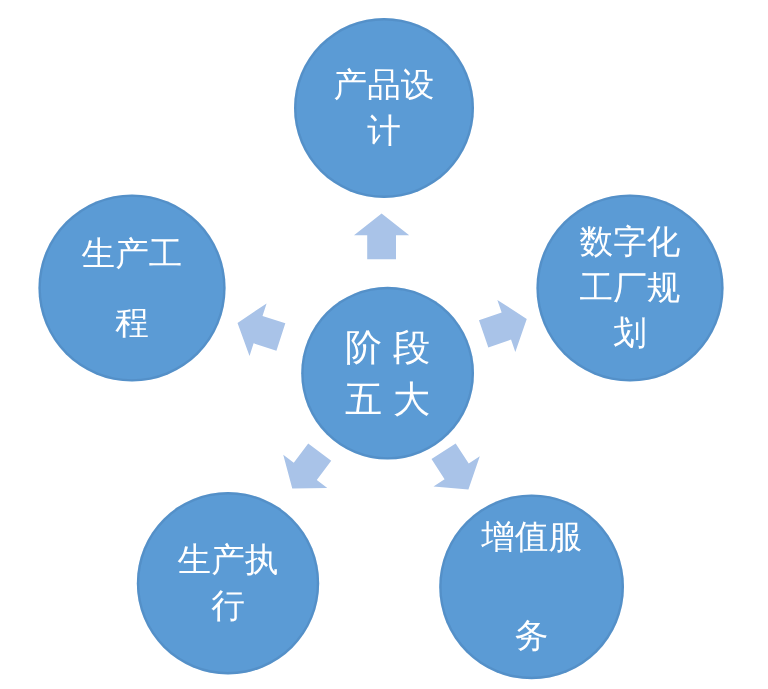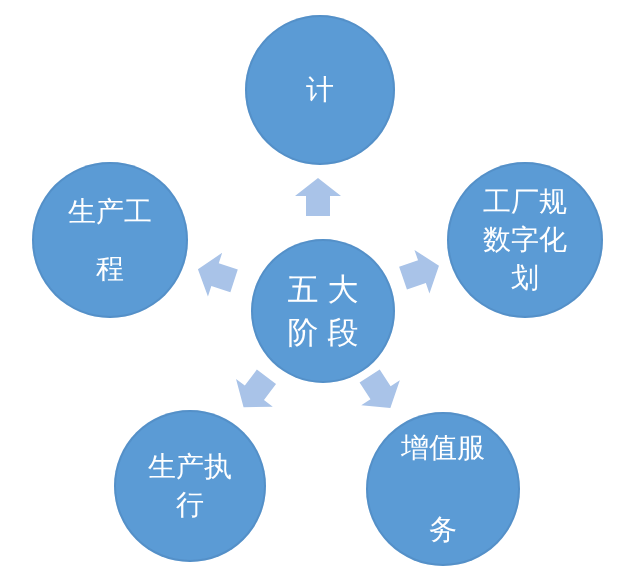--- a/index.html
+++ b/index.html
@@ -64,31 +64,32 @@
     <path d="M30 11 L53 29 L42 29 L42 49 L18 49 L18 29 L7 29 Z" transform="rotate(71 30 30)"></path>
   </svg>
   <svg class="arrow to-bottom-left" viewBox="0 0 60 60">
     <path d="M30 11 L53 29 L42 29 L42 49 L18 49 L18 29 L7 29 Z" transform="rotate(-143 30 30)"></path>
   </svg>
   <svg class="arrow to-bottom-right" viewBox="0 0 60 60">
     <path d="M30 11 L53 29 L42 29 L42 49 L18 49 L18 29 L7 29 Z" transform="rotate(147 30 30)"></path>
   </svg>
 
   <div class="node center">
+    <div class="line">阶段</div>
     <div class="line">五大</div>
-    <div class="line">阶段</div>
   </div>
 
   <div class="node top">
+    <div class="line">产品设</div>
     <div class="line">计</div>
   </div>
 
   <div class="node right">
+    <div class="line">数字化</div>
     <div class="line">工厂规</div>
-    <div class="line">数字化</div>
     <div class="line">划</div>
   </div>
 
   <div class="node left">
     <div class="line">生产工</div>
     <div class="line">程</div>
   </div>
 
   <div class="node bottom-left">
     <div class="line">生产执</div>

